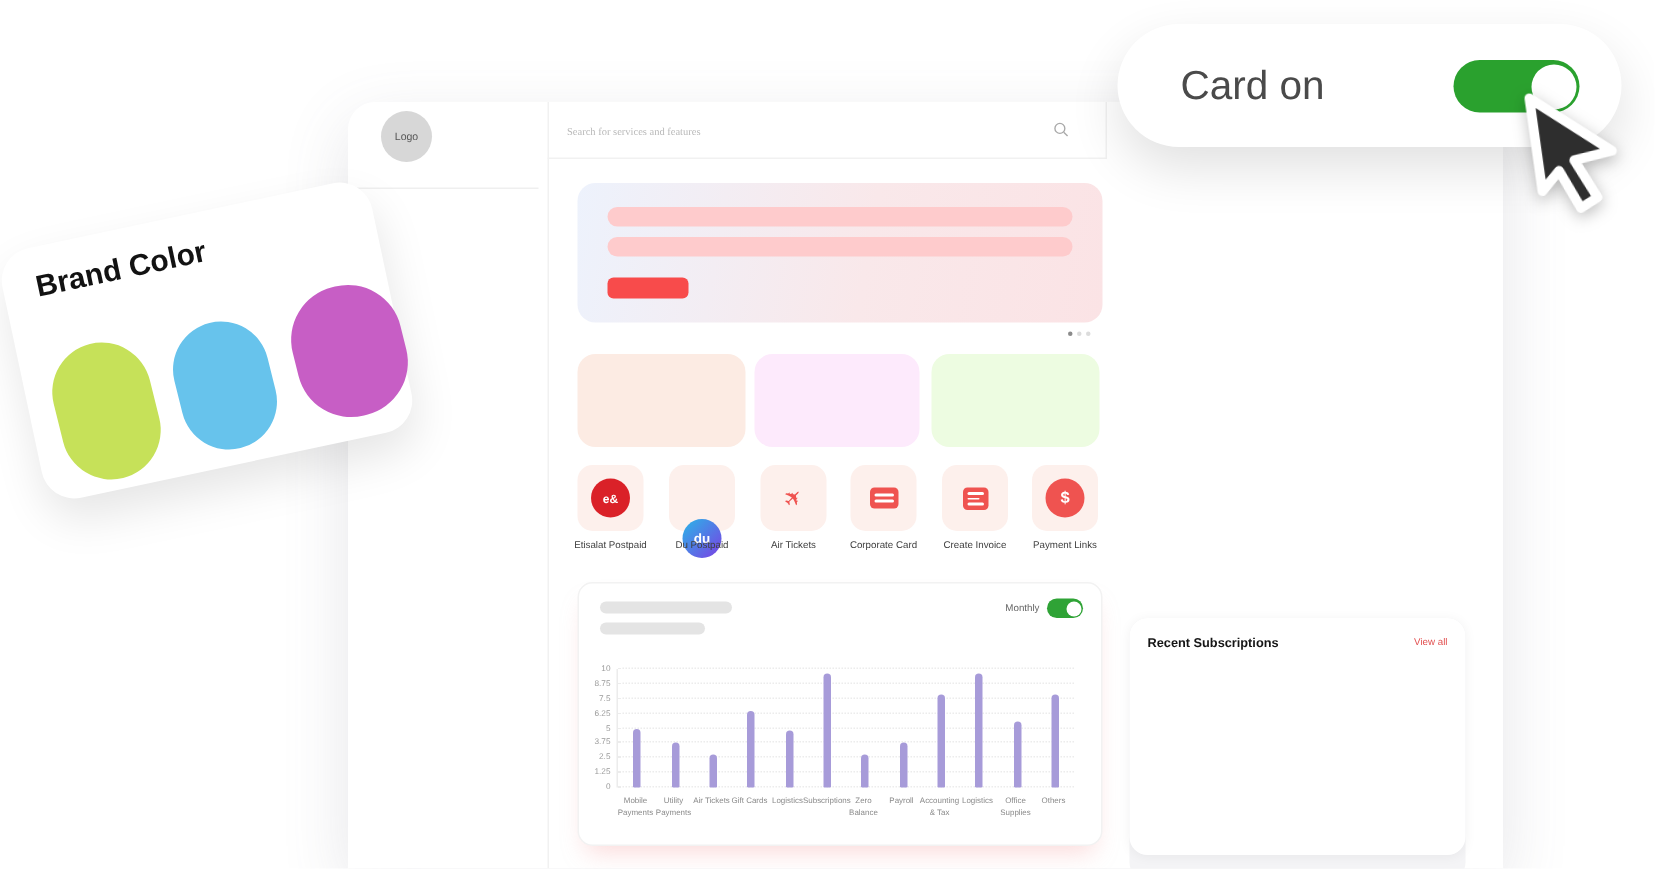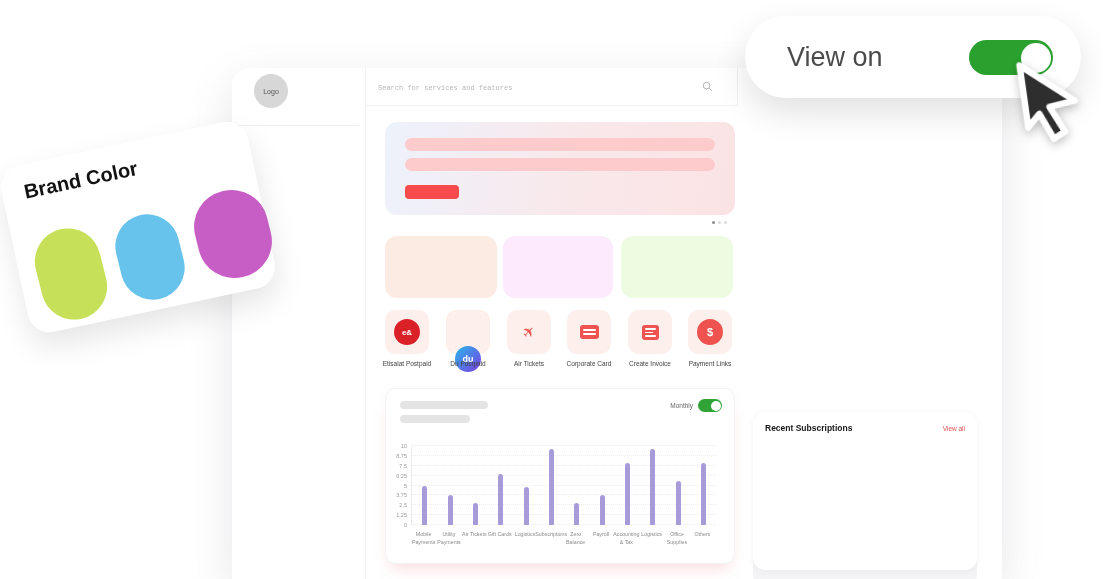--- a/index.html
+++ b/index.html
@@ -13,21 +13,21 @@
   .logo-circle{position:absolute;left:22px;top:6px;width:34px;height:34px;border-radius:50%;
                background:#d7d7d7;display:flex;align-items:center;justify-content:center;
                font-size:7px;color:#555;}
   .nav{position:absolute;top:49px;left:0;right:0;}
   .nav-divider{height:1px;background:#efefef;margin:8px 6px 6px;}
   
   .main{position:absolute;left:133px;top:0;width:373px;bottom:0;}
   .searchbar{position:absolute;left:0;top:0;width:372px;height:37px;border-bottom:1px solid #f1f1f1;
              border-right:1px solid #f1f1f1;}
   .searchbar input{border:0;outline:none;width:300px;height:100%;padding-left:13px;font-size:7px;
-                   color:#333;background:transparent;font-family:Liberation Mono, monospace;}
+                   color:#333;background:transparent;font-family:Liberation Serif, serif;}
   .searchbar input::placeholder{color:#b8b8b8;}
   .search-icon{position:absolute;right:24px;top:13px;width:11px;height:11px;}
   .banner{position:absolute;left:20px;top:54px;width:350px;height:93px;border-radius:12px;
           background:linear-gradient(100deg,#edf2fc 0%,#f9e8ea 55%,#fbe3e5 100%);}
   .bpill{position:absolute;left:20px;width:310px;height:13px;border-radius:7px;background:#fecbcc;}
   .bbtn{position:absolute;left:20px;top:63px;width:54px;height:14px;border-radius:4px;background:#f84b4b;cursor:pointer;}
   .dots{display:flex;gap:3px;position:absolute;}
   .dots i{width:3px;height:3px;border-radius:50%;background:#dcdcdc;display:block;cursor:pointer;}
   .dots i.on{background:#8b8b8b;}
   .banner-dots{top:153px;left:347px;}
@@ -238,19 +238,19 @@
 </div>
 
 <div class="brand-card">
   <div class="brand-title">Brand Color</div>
 </div>
 <div class="blob blob1" id="blob1" style="background: rgb(198, 225, 89);"></div>
 <div class="blob blob2" id="blob2" style="background: rgb(103, 195, 236);"></div>
 <div class="blob blob3" id="blob3" style="background: rgb(199, 94, 197);"></div>
 
 <div class="brand-pill">
-  <span class="brand-pill-label">View on</span>
+  <span class="brand-pill-label">Card on</span>
   <span class="big-toggle"></span>
 </div>
 
 <svg class="cursor" viewBox="0 0 100 100">
   <polygon points="14,6 68,52 40,55 53,84 40,90 28,61 14,74" fill="#2e2e2e" stroke="#ffffff" stroke-width="7" stroke-linejoin="round"></polygon>
 </svg>
 
 </body></html>

